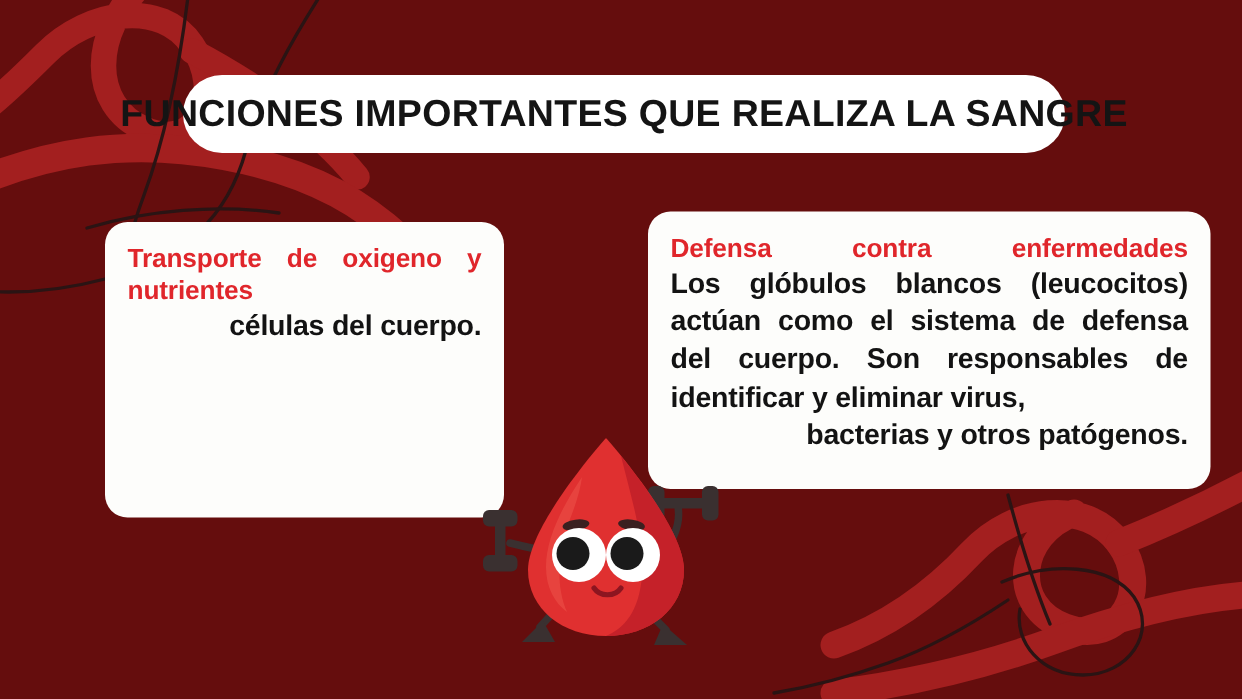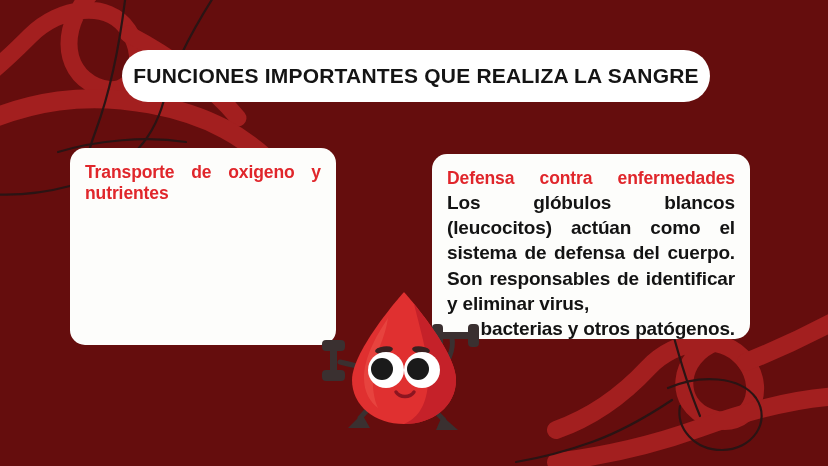--- a/index.html
+++ b/index.html
@@ -34,21 +34,21 @@
     width: 588px;
     height: 52px;
     background: #ffffff;
     border-radius: 26px;
     display: flex;
     align-items: center;
     justify-content: center;
     z-index: 6;
   }
   .title-text {
-    font-size: 21px;
+    font-size: 25px;
     font-weight: 700;
     letter-spacing: 0.2px;
     color: #141414;
     white-space: nowrap;
   }
 
   
   .card {
     position: absolute;
     background: #fdfdfb;
@@ -59,22 +59,22 @@
     overflow: hidden;
   }
   .card-left {
     left: 70px;
     top: 148px;
     width: 266px;
     height: 197px;
   }
   .card-right {
     left: 432px;
-    top: 154px;
-    width: 318px;
+    top: 141px;
+    width: 375px;
     height: 185px;
   }
   .card-heading {
     color: #e0262b;
     font-size: 17.5px;
     font-weight: 700;
     line-height: 1.19;
     text-align: justify;
     text-align-last: justify;
     margin: 0 0 1px 0;
@@ -134,21 +134,21 @@
       <path d="M672 400 C 648 416, 620 432, 592 442 C 564 452, 540 458, 516 462"></path>
     </g>
   </svg>
 
   <div class="title-pill">
     <span class="title-text">FUNCIONES IMPORTANTES QUE REALIZA LA SANGRE</span>
   </div>
 
   <div class="card card-left">
     <p class="card-heading">Transporte de oxigeno y nutrientes</p>
-    <p class="card-body"></p>
+    <p class="card-body"><span class="lastline">células del cuerpo.</span></p>
   </div>
 
   <div class="card card-right">
     <p class="card-heading">Defensa contra enfermedades</p>
     <p class="card-body"><span>Los glóbulos blancos (leucocitos) actúan como el sistema de defensa del cuerpo. Son responsables de identificar y eliminar virus,</span><span class="lastline">bacterias y otros patógenos.</span></p>
   </div>
 
   <svg class="mascot" viewBox="0 0 200 178" xmlns="http://www.w3.org/2000/svg">
 
     <g stroke="#3a3030" stroke-width="5" stroke-linecap="round" fill="none">

